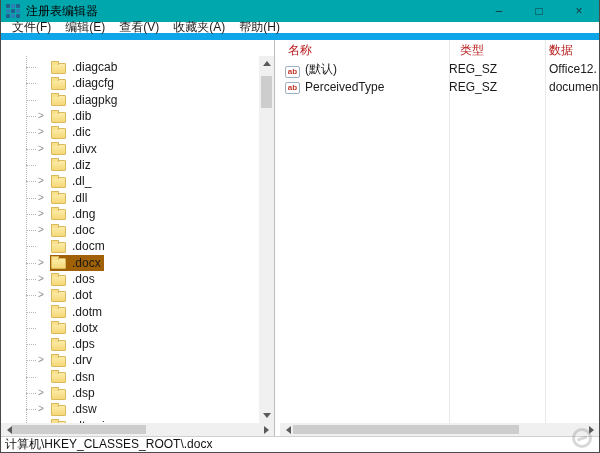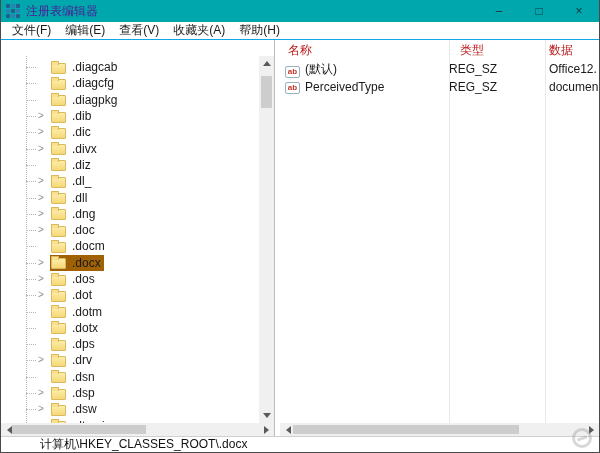--- a/index.html
+++ b/index.html
@@ -6,28 +6,28 @@
   html,body { width:600px; height:453px; overflow:hidden; font-family:"Liberation Sans", sans-serif; }
   .window { width:600px; height:453px; background:#fff; border:1px solid #4a4a4a; border-top:none;
             display:flex; flex-direction:column; position:relative; }
 
   
   .titlebar { height:22px; background:#00a7ad; display:flex; align-items:center; flex:0 0 auto; }
   .app-icon { width:14px; height:14px; margin:0 6px 0 5px; display:grid;
               grid-template-columns:1fr 1fr 1fr; grid-template-rows:1fr 1fr 1fr; gap:1px; }
   .app-icon span { background:#215f8c; border-radius:1px; }
   .app-icon span:nth-child(2n){ background:#2d7fb5; }
-  .title-text { font-size:12px; color:#4c1d95; }
+  .title-text { font-size:12px; color:#000000; }
   .win-controls { margin-left:auto; display:flex; height:100%; }
   .win-btn { width:40px; height:100%; display:flex; align-items:center; justify-content:center;
              color:#16343c; font-size:12px; cursor:default; }
 
   
   .menubar { height:18px; background:#fff; display:flex; align-items:center; padding-left:4px;
-             border-bottom:1px solid #0ea5e9; flex:0 0 auto; }
+             border-bottom:7px solid #0ea5e9; flex:0 0 auto; }
   .menu-item { font-size:12px; color:#1a1a1a; padding:0 7px; }
 
   
   .content { flex:1 1 auto; position:relative; background:#fff; }
 
   
   .left-pane { position:absolute; left:0; top:16px; bottom:0; width:273px; }
   .tree { position:absolute; left:0; top:0; right:15px; bottom:13px; overflow:hidden; padding-top:3px; }
   .tree-rail { position:absolute; left:25px; top:0; bottom:0; border-left:1px dotted #b8b8b8; }
   .tree-row { height:16.3px; display:flex; align-items:center; position:relative; }
@@ -74,21 +74,21 @@
   .thumb-h { position:absolute; top:2px; bottom:2px; background:#cdcdcd; }
   .tri { width:0; height:0; border:4px solid transparent; }
   .tri.up { border-bottom:5px solid #5a5a5a; margin-top:-3px; }
   .tri.down { border-top:5px solid #5a5a5a; margin-bottom:-3px; }
   .tri.leftt { border-right:5px solid #5a5a5a; margin-left:-3px; }
   .tri.rightt { border-left:5px solid #5a5a5a; margin-right:-3px; }
 
   
   .statusbar { height:16px; border-top:1px solid #d0d0d0; background:#fff; display:flex;
                align-items:center; padding-left:4px; flex:0 0 auto; }
-  .status-text { font-size:12px; color:#111; white-space:nowrap;margin-left:35px; }
+  .status-text { font-size:12px; color:#111; white-space:nowrap; }
 
   
   .watermark { position:absolute; right:4px; bottom:4px; display:flex; align-items:center;
                opacity:.33; pointer-events:none; z-index:5; }
   .wm-logo { width:20px; height:20px; border:3px solid #8a8a8a; border-radius:50%;
              margin-right:3px; position:relative; }
   .wm-logo::after { content:''; position:absolute; left:2px; top:6px; width:10px; height:3px;
                     background:#8a8a8a; transform:rotate(-20deg); }
   .wm-text { font-size:17px; font-weight:bold; font-style:italic; color:#6e6e6e;
              border-bottom:2px solid #8a8a8a; padding-bottom:1px; letter-spacing:1px; }

